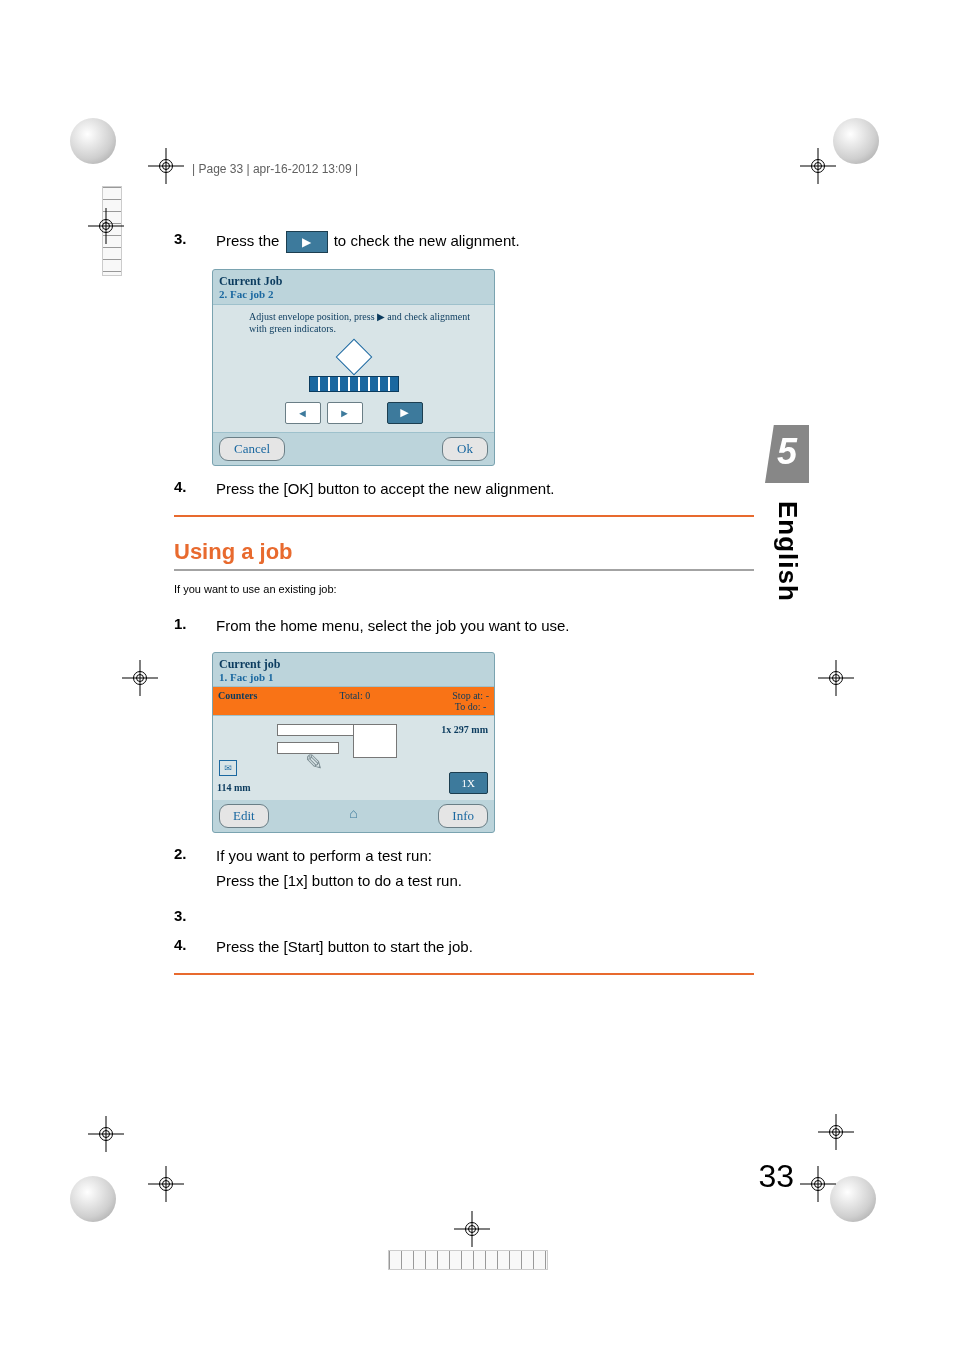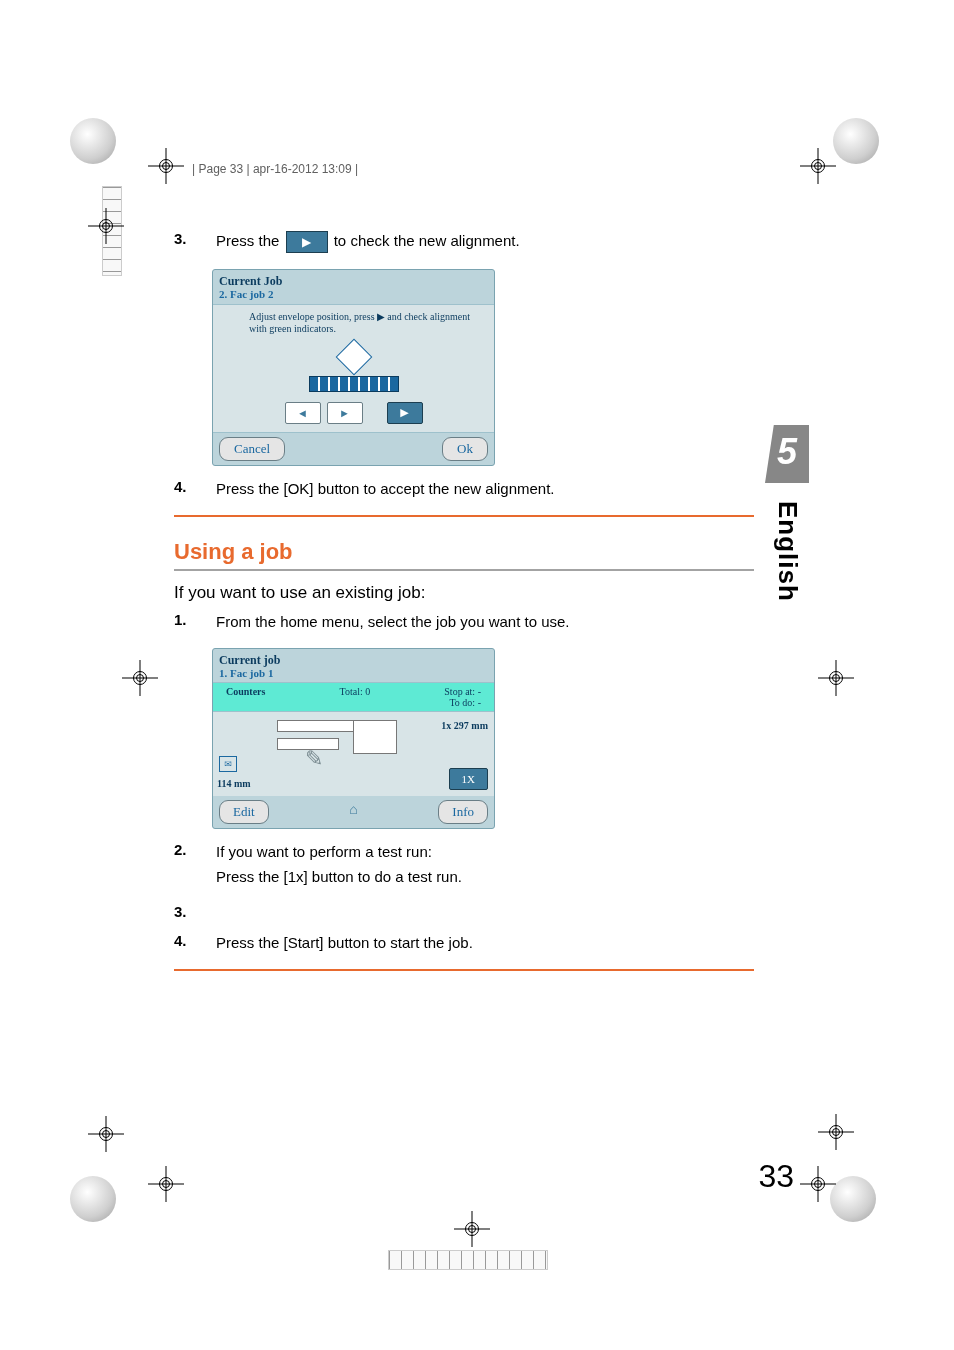--- a/index.html
+++ b/index.html
@@ -100,22 +100,22 @@
 
   .ui-screen .footer { display:flex; justify-content:space-between; padding:4px 6px;}
   .ui-screen .footbtn {
     border:1px solid #6a7e86; background:#e5e5e5; border-radius:9px;
     font-size:13px; color:#1b68a0; padding:3px 14px;
   }
 
   
   .ui-screen.job .toprow {
     display:flex; justify-content:space-between; font-size:10px;
-    background:#5eead4; border-top:1px solid #9ec1cc; border-bottom:1px solid #9ec1cc;
-    padding:3px 13px;
+    background:#f97316; border-top:1px solid #9ec1cc; border-bottom:1px solid #9ec1cc;
+    padding:3px 5px;
     color:#0b3b5e;
   }
   .ui-screen.job .toprow .lbl { font-weight:bold; }
   .ui-screen.job .diagram {
     background:#d8e4e7; padding:10px 6px 8px; position:relative; height:84px;
   }
   .ui-screen.job .tray {
     position:absolute; width:80px; height:12px; border:1px solid #777; background:#fff;
   }
   .ui-screen.job .paper {
@@ -279,41 +279,41 @@
     <div class="step-num">4.</div>
     <div class="step-body">
       <p>Press the [OK] button to accept the new alignment.</p>
     </div>
   </div>
 
   <div class="rule-orange"></div>
 
   <div class="section-heading">Using a job</div>
 
-  <p style="font-size:17px; margin:6px 0 8px;">If you want to use an existing job:</p>
+  <p style="font-size:11px; margin:6px 0 20px;">If you want to use an existing job:</p>
 
   <div class="step-row">
     <div class="step-num">1.</div>
     <div class="step-body">
       <p>From the home menu, select the job you want to use.</p>
     </div>
   </div>
 
   <div class="ui-screen job">
     <div class="hdr">
       <div>Current job</div>
       <div class="sub">1. Fac job 1</div>
     </div>
     <div class="toprow">
       <span class="lbl">Counters</span>
       <span>
         <span>Total:</span>
         <span>0</span>
       </span>
-      <span style="text-align:right; line-height:1.1;">
+      <span style="text-align:center; line-height:1.1;">
         <span>Stop at:</span>
         <span>-</span><br>
         <span>To do:</span>
         <span>-</span>
       </span>
     </div>
     <div class="diagram">
       <div class="tray" style="left:64px; top:8px;"></div>
       <div class="tray" style="left:64px; top:26px; width:62px;"></div>
       <div class="paper" style="left:140px; top:8px;"></div>

